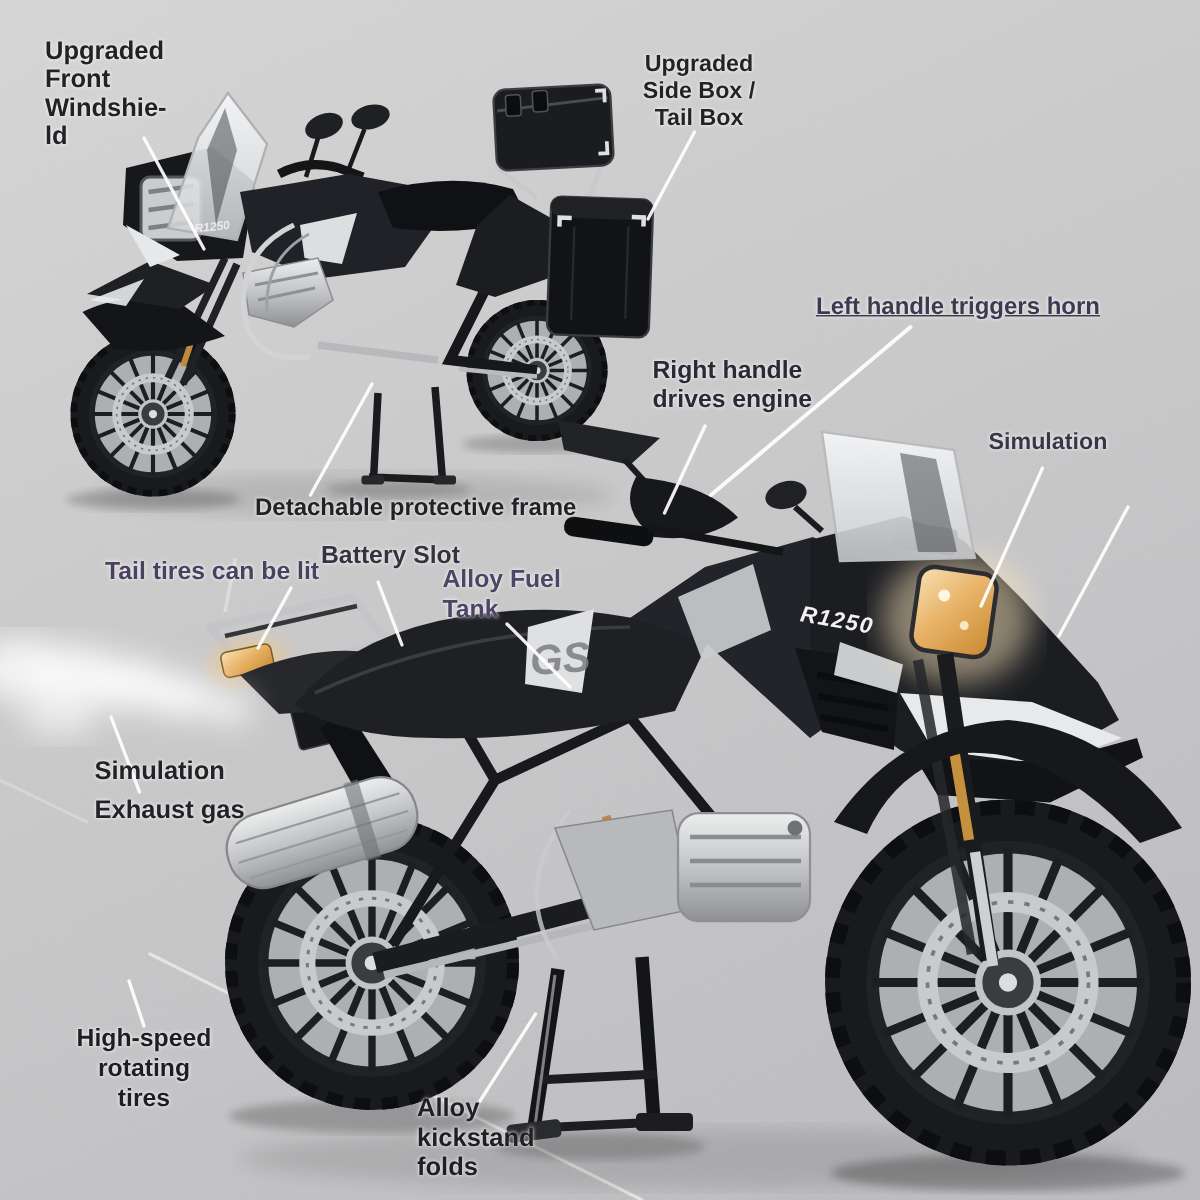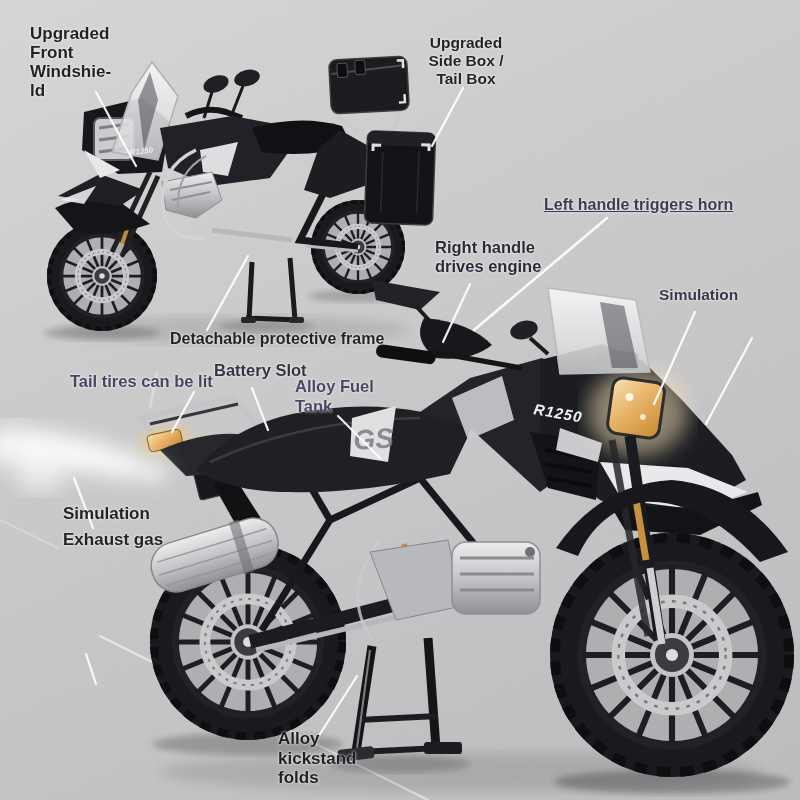--- a/index.html
+++ b/index.html
@@ -291,17 +291,20 @@
 <div class="lbl" id="lb-righthandle">Right handle
 drives engine</div>
 <div class="lbl" id="lb-headlights">Simulation</div>
 <div class="lbl" id="lb-frame">Detachable protective frame</div>
 <div class="lbl" id="lb-taillight">Tail tires can be lit</div>
 <div class="lbl" id="lb-battery">Battery Slot</div>
 <div class="lbl" id="lb-fuel">Alloy Fuel
 Tank</div>
 <div class="lbl" id="lb-exhaust">Simulation
 Exhaust gas</div>
+<div class="lbl" id="lb-tires">High-speed
+rotating
+tires</div>
 <div class="lbl" id="lb-kickstand">Alloy
 kickstand
 folds</div>
 
 </div>
 
 </body></html>

